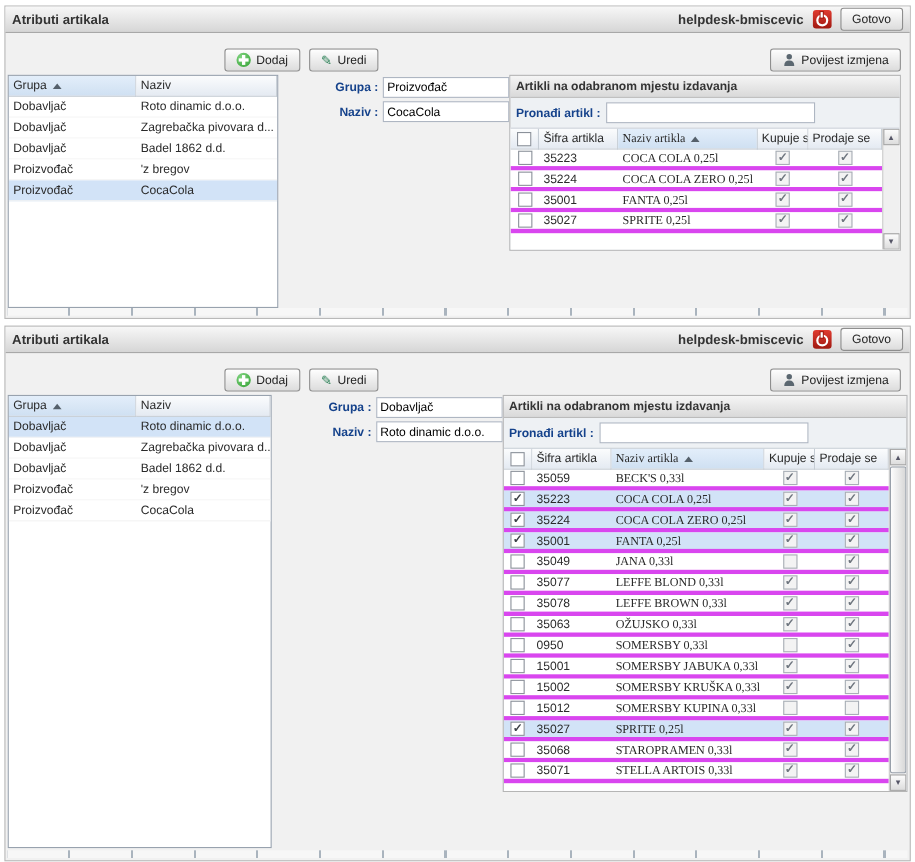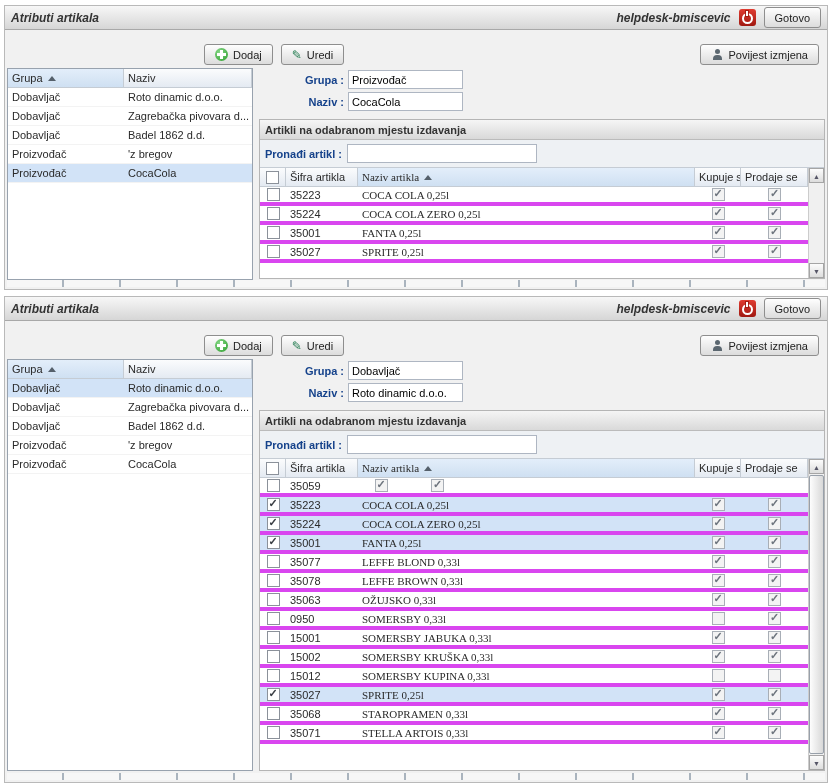--- a/index.html
+++ b/index.html
@@ -7,21 +7,21 @@
     font-family: "Liberation Sans", sans-serif; font-size: 11px; color: #2a2a2a; }
 
   .panel { position: relative; margin: 5px 4px 0 4px; background: #f1f1f1;
     border: 1px solid #b9b9b9; }
   .panel1 { height: 285px; }
   .panel2 { height: 487px; margin-top: 6px; overflow: hidden; }
 
   .titlebar { height: 24px; background: linear-gradient(#f7f7f7,#d6d6d6);
     border-bottom: 1px solid #a8a8a8; display: flex; align-items: center;
     padding: 0 6px; gap: 8px; }
-  .title, .user { font-weight: bold; font-size: 12px; color: #333; font-style: italic; }
+  .title, .user { font-weight: bold; font-size: 12px; color: #333; }
   .spacer { flex: 1; }
 
   .power { width: 17px; height: 17px; border-radius: 3px;
     background: linear-gradient(#e03c31,#a01810); position: relative;
     display: inline-block; cursor: pointer; }
   .power::before { content:""; position:absolute; left:3px; top:4px; width:7px;
     height:7px; border:2px solid #fff; border-radius:50%; }
   .power::after { content:""; position:absolute; left:7px; top:2px; width:2px;
     height:5px; background:#fff; box-shadow:0 0 0 1px rgba(160,24,16,.9); }
 
@@ -58,21 +58,21 @@
   .sort { width: 0; height: 0; border-left: 4px solid transparent;
     border-right: 4px solid transparent; border-bottom: 5px solid #55606b;
     margin-left: 5px; display: inline-block; }
   .g-row { display: flex; height: 19px; background: #fff; cursor: pointer;
     border-bottom: 1px solid #f3f3f3; }
   .g-row.sel { background: #d2e3f7; }
   .g-cell { padding: 0 4px; display: flex; align-items: center; overflow: hidden;
     white-space: nowrap; text-overflow: ellipsis; }
 
   
-  .right { flex: 1; margin-left: 6px; display: flex; flex-direction: column; }
+  .right { flex: 1; margin-left: 6px; display: flex; flex-direction: row; }
   .form { margin: 2px 0 5px 0; }
   .frow { display: flex; align-items: center; margin-bottom: 3px; }
   .frow label { width: 85px; text-align: right; margin-right: 4px;
     color: #15428b; font-weight: bold; }
   .frow input { width: 115px; height: 19px; border: 1px solid #aeb6c2;
     padding: 1px 3px; font: inherit; background: #fff; }
 
   .articles { border: 1px solid #b5b5b5; background: #eef1f4; display: flex;
     flex-direction: column; overflow: hidden; }
   .panel1 .articles { height: 160px; }
@@ -398,20 +398,21 @@
               <span>Prodaje se</span>
             </div>
           </div>
           <div>
 
               <div class="a-row">
                 <div class="a-cell ccb">
                   <span class="cb"></span>
                 </div>
                 <div class="a-cell csifra">35059</div>
+                <div class="a-cell cnaziv">BECK'S 0,33l</div>
                 <div class="a-cell ckup">
                   <span class="cb dis checked"></span>
                 </div>
                 <div class="a-cell cpro">
                   <span class="cb dis checked"></span>
                 </div>
               </div>
 
               <div class="a-row sel">
                 <div class="a-cell ccb">
@@ -448,20 +449,33 @@
                 <div class="a-cell csifra">35001</div>
                 <div class="a-cell cnaziv">FANTA 0,25l</div>
                 <div class="a-cell ckup">
                   <span class="cb dis checked"></span>
                 </div>
                 <div class="a-cell cpro">
                   <span class="cb dis checked"></span>
                 </div>
               </div>
 
+              <div class="a-row">
+                <div class="a-cell ccb">
+                  <span class="cb"></span>
+                </div>
+                <div class="a-cell csifra">35049</div>
+                <div class="a-cell cnaziv">JANA 0,33l</div>
+                <div class="a-cell ckup">
+                  <span class="cb dis"></span>
+                </div>
+                <div class="a-cell cpro">
+                  <span class="cb dis checked"></span>
+                </div>
+              </div>
 
               <div class="a-row">
                 <div class="a-cell ccb">
                   <span class="cb"></span>
                 </div>
                 <div class="a-cell csifra">35077</div>
                 <div class="a-cell cnaziv">LEFFE BLOND 0,33l</div>
                 <div class="a-cell ckup">
                   <span class="cb dis checked"></span>
                 </div>

